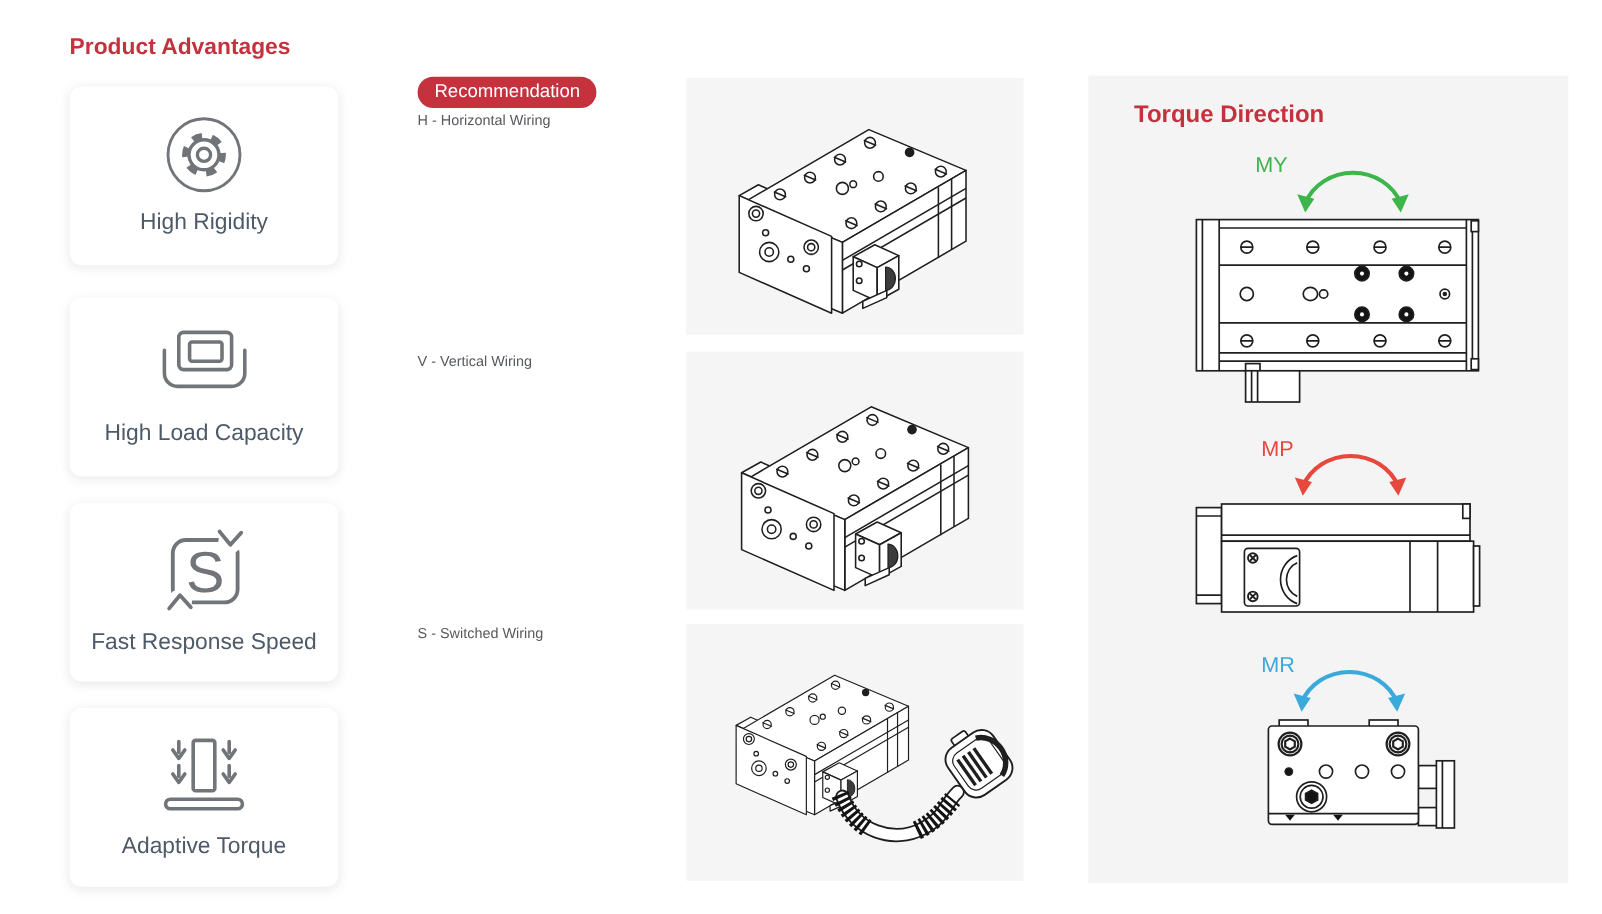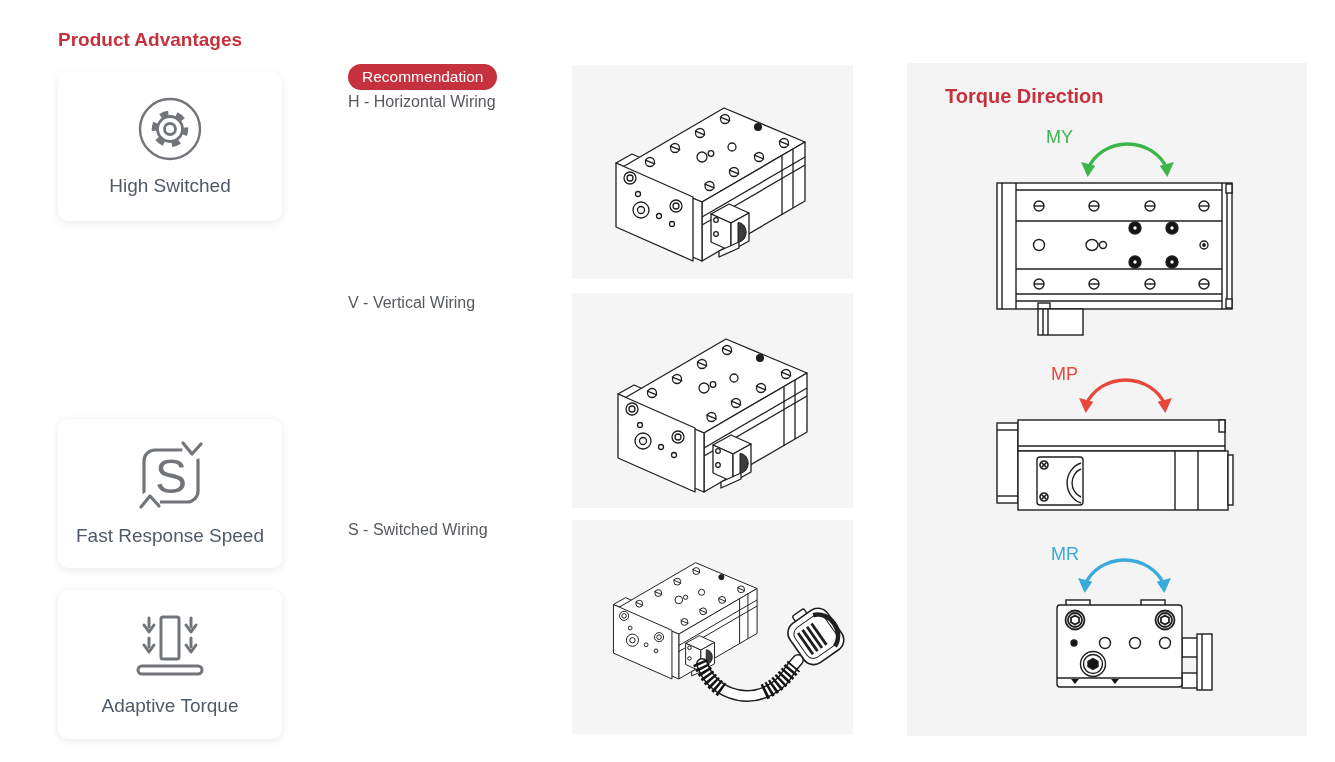--- a/index.html
+++ b/index.html
@@ -10,21 +10,21 @@
   .adv-title{left:58px;top:29px;font-size:19px;font-weight:bold;color:#c5323e;}
   .card{left:58px;width:224px;height:149px;background:#ffffff;border-radius:10px;
         box-shadow:0 2px 10px rgba(0,0,0,0.09);display:flex;flex-direction:column;
         align-items:center;justify-content:center;gap:13px;}
   .card-1{top:72px;} .card-2{top:248px;} .card-3{top:419px;} .card-4{top:590px;}
   .card-label{font-size:19px;color:#4e5a68;}
 
   
   .badge{left:348px;top:64px;height:26px;background:#c5323e;color:#ffffff;border-radius:13px;
          display:inline-flex;align-items:center;padding:0 14px;font-size:15.5px;}
-  .wiring-label{font-size:16px;color:#56595d;}
+  .wiring-label{font-size:12px;color:#56595d;}
   .wl-h{left:348px;top:93px;} .wl-v{left:348px;top:294px;} .wl-s{left:348px;top:521px;}
   .imgbox{left:572px;width:281px;background:#f5f5f5;}
   .ib-1{top:65px;height:214px;} .ib-2{top:293px;height:215px;} .ib-3{top:520px;height:214px;}
   .imgbox svg{position:absolute;left:0;top:0;}
 
   
   .panel{left:907px;top:63px;width:400px;height:673px;background:#f4f4f5;}
   .panel-title{left:38px;top:22px;font-size:20px;font-weight:bold;color:#c5323e;}
   .axis-label{font-size:18px;font-weight:500;}
   .c-green{color:#3cb54b;} .c-red{color:#e8473b;} .c-blue{color:#3aa9dc;}
@@ -98,23 +98,33 @@
 
   <div class="abs card card-1">
     <svg width="66" height="66" viewBox="0 0 66 66">
       <g fill="none" stroke="#717479" stroke-width="2.4">
         <circle cx="33" cy="33" r="30"></circle>
         <circle cx="33" cy="33" r="12.5" stroke-width="2.8"></circle>
         <circle cx="33" cy="33" r="5.5" stroke-width="2.8"></circle>
         <circle cx="33" cy="33" r="15.5" stroke-width="5.5" stroke-dasharray="8.1 8.1" stroke-dashoffset="2"></circle>
       </g>
     </svg>
-    <div class="card-label">High Switched</div>
-  </div>
-
+    <div class="card-label">High Rigidity</div>
+  </div>
+
+  <div class="abs card card-2">
+    <svg width="100" height="66" viewBox="0 0 100 66">
+      <g fill="none" stroke="#717479" stroke-width="3" stroke-linejoin="round" stroke-linecap="round">
+        <rect x="29" y="5" width="44" height="31" rx="4"></rect>
+        <rect x="38" y="13" width="27" height="16" rx="2"></rect>
+        <path d="M 17,20 v 19 a 11,11 0 0 0 11,11 h 45 a 11,11 0 0 0 11,-11 v -19"></path>
+      </g>
+    </svg>
+    <div class="card-label">High Load Capacity</div>
+  </div>
 
   <div class="abs card card-3">
     <svg width="92" height="72" viewBox="0 0 92 72">
       <rect x="20" y="10" width="54" height="52" rx="11" fill="none" stroke="#717479" stroke-width="3.2"></rect>
       <circle cx="68" cy="11" r="10" fill="#ffffff"></circle>
       <circle cx="26" cy="61" r="10" fill="#ffffff"></circle>
       <text x="47" y="53" font-size="48" text-anchor="middle" fill="#717479" stroke="#ffffff" stroke-width="10" style="paint-order:stroke" font-family="Liberation Sans, sans-serif">S</text>
       <g fill="none" stroke="#717479" stroke-width="3.2" stroke-linecap="round" stroke-linejoin="round">
         <polyline points="59,3 68,14 77,4"></polyline>
         <polyline points="17,67 26,56 35,66"></polyline>

